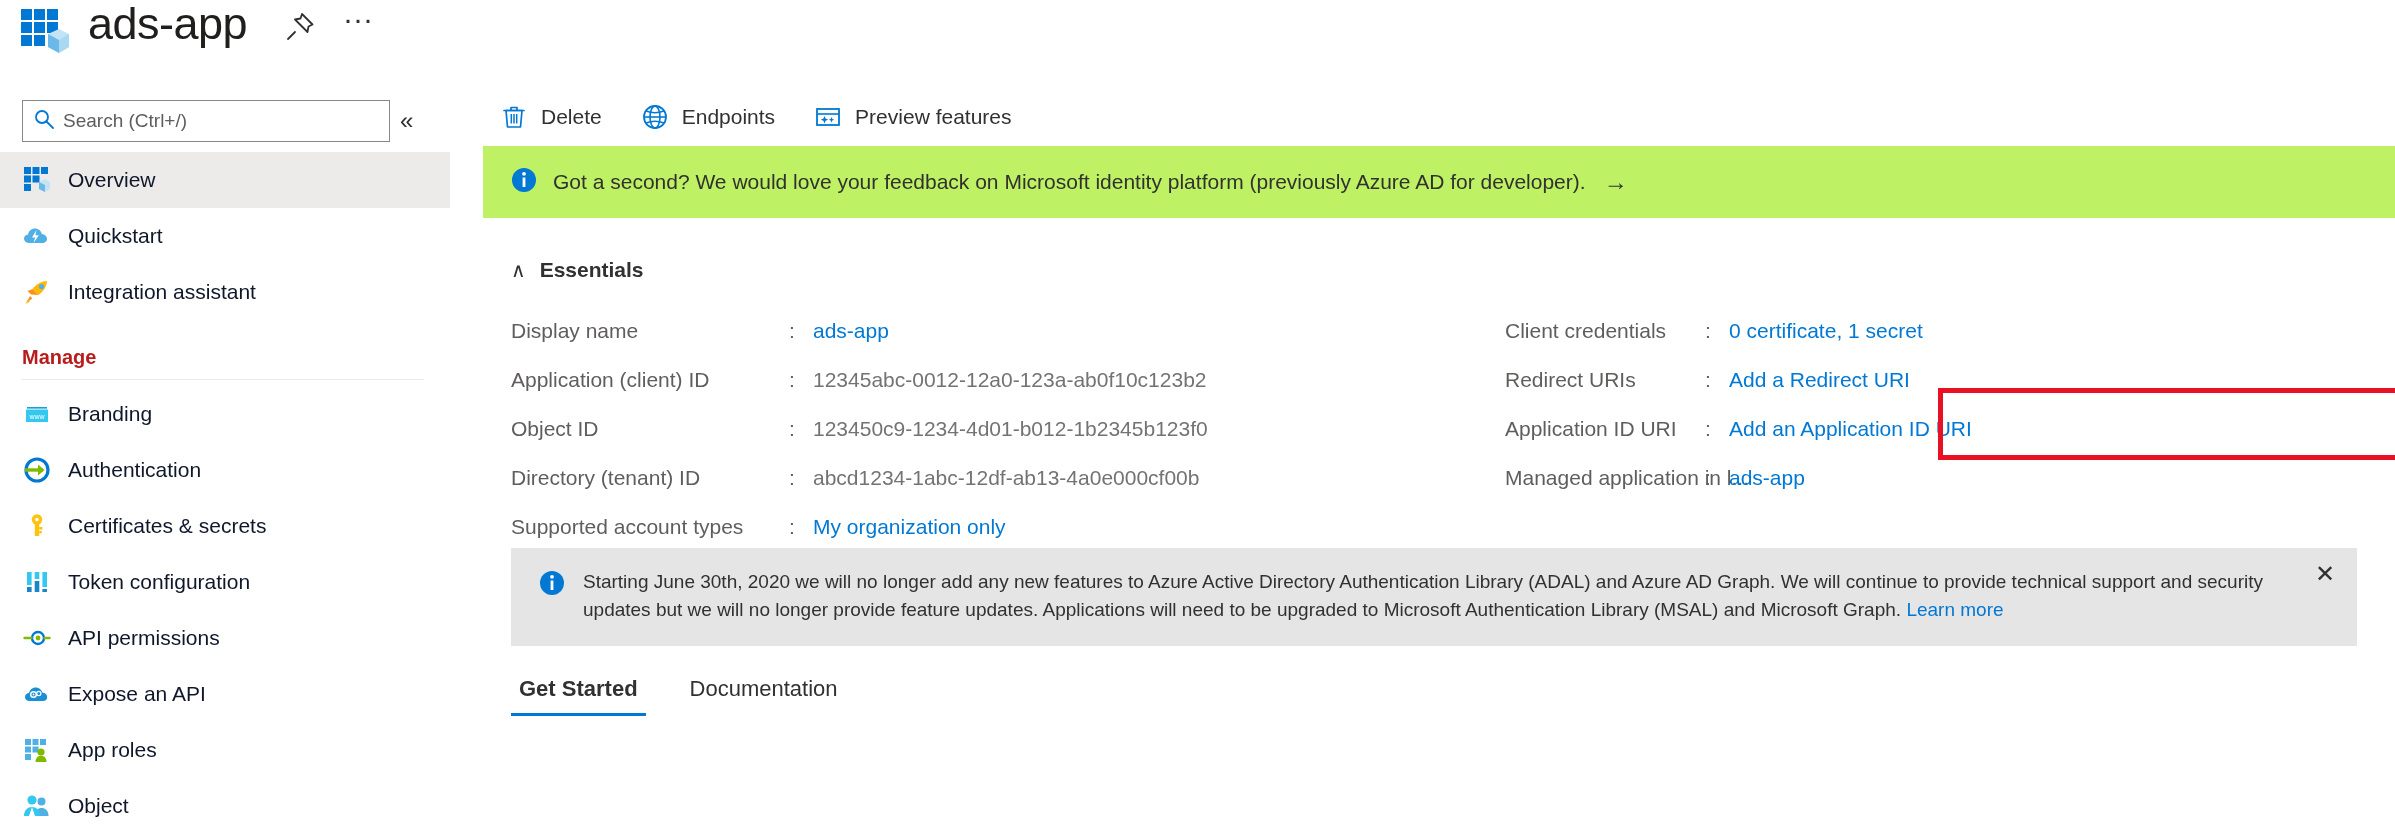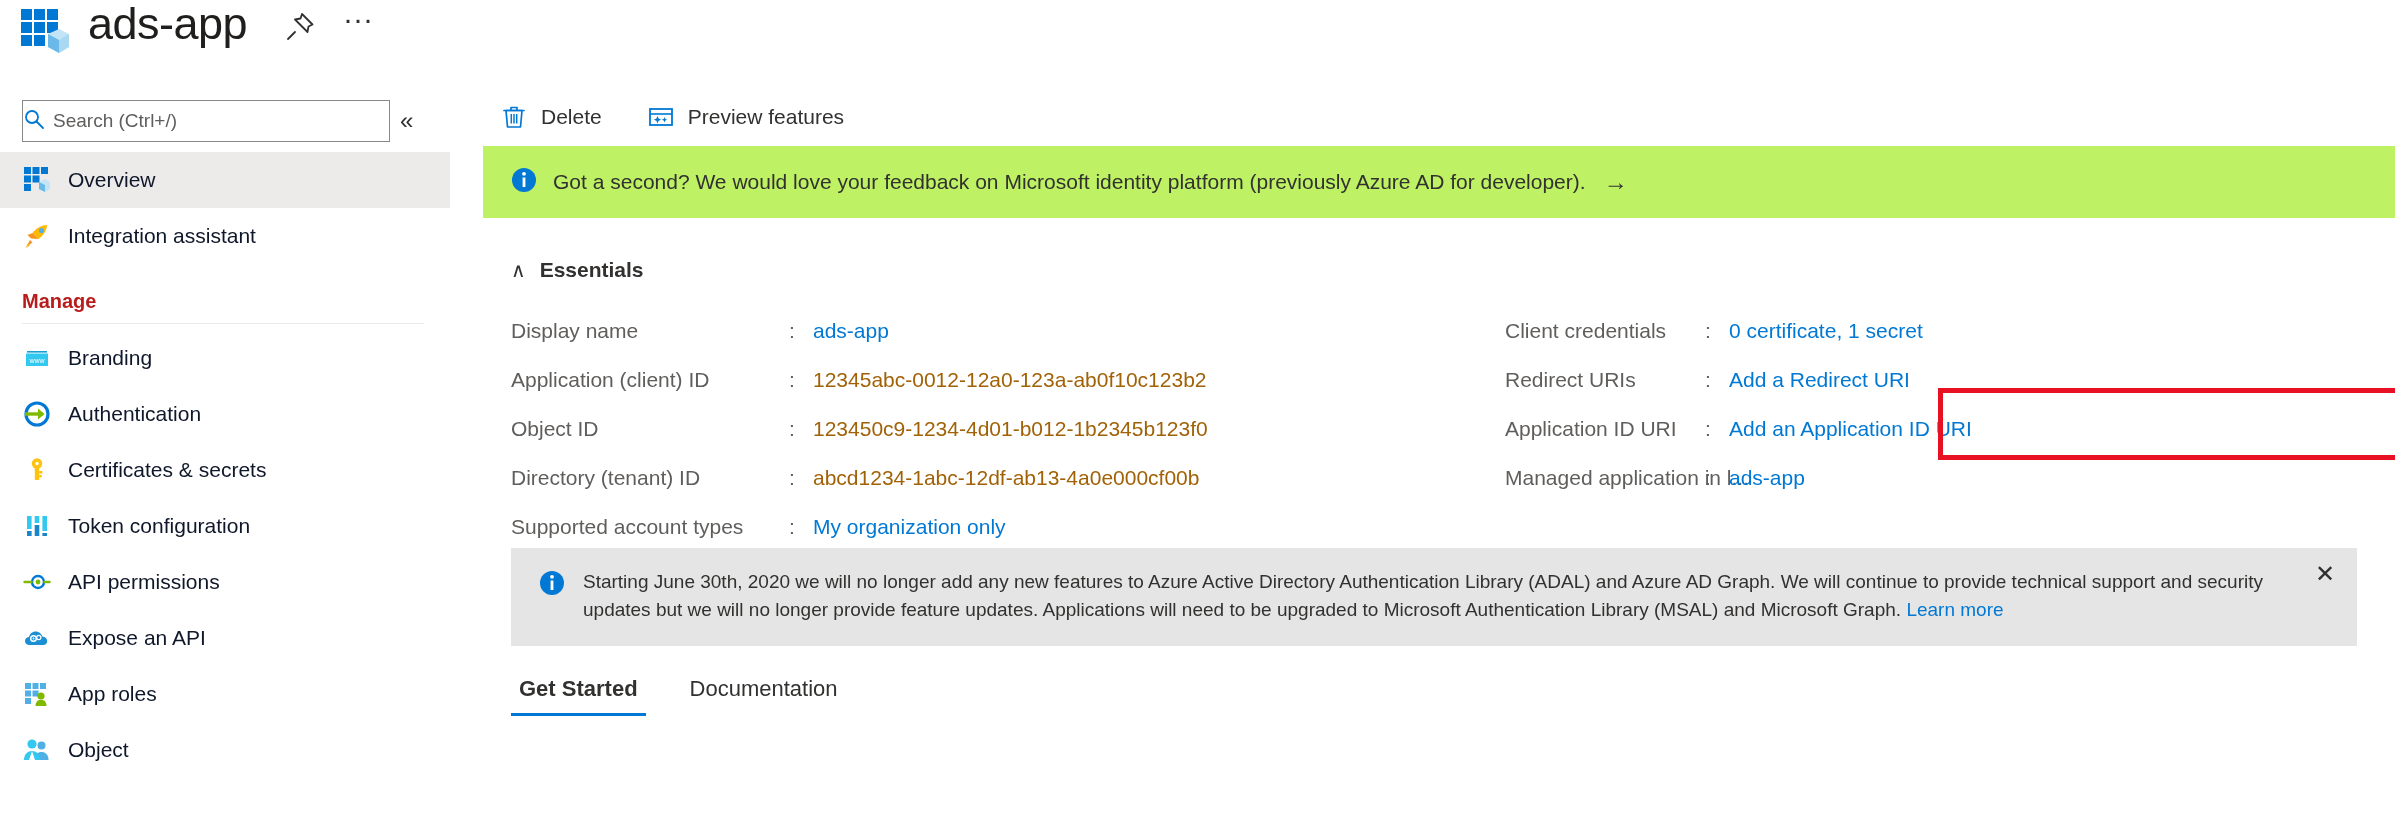--- a/index.html
+++ b/index.html
@@ -26,21 +26,21 @@
     position: absolute; left: 338px; top: 6px; width: 40px; height: 40px;
     font-size: 30px; line-height: 26px; color: #323130; text-align: center; cursor: pointer;
   }
 
   
   .sidebar { position: absolute; left: 0; top: 88px; width: 470px; height: 746px; background: #fff; }
   .search-wrap { position: absolute; left: 22px; top: 12px; width: 368px; height: 42px; }
   .search-box {
     width: 100%; height: 100%;
     border: 1px solid #8a8886; background: #fff;
-    display: flex; align-items: center; 
+    display: flex; align-items: center; padding-left: 10px;
   }
   .search-box input {
     border: none; outline: none; flex: 1;
     font-family: "Liberation Sans", sans-serif;
     font-size: 19px; color: #605e5c; background: transparent;
     padding-left: 8px;
   }
   .search-box input::placeholder { color: #605e5c; }
   .collapse-btn {
     position: absolute; left: 400px; top: 16px;
@@ -90,21 +90,21 @@
 
   .ess-grid { position: absolute; left: 28px; top: 218px; width: 100%; }
   .ess-col { position: absolute; top: 0; }
   .ess-col.left { left: 0; }
   .ess-col.right { left: 994px; }
   .ess-row { display: flex; align-items: center; height: 49px; }
   .ess-label { font-size: 21px; color: #605e5c; white-space: nowrap; }
   .ess-col.left .ess-label { width: 278px; }
   .ess-col.right .ess-label { width: 200px; }
   .ess-colon { font-size: 21px; color: #605e5c; width: 24px; }
-  .ess-val { font-size: 21px; color: #a16207; white-space: nowrap; }
+  .ess-val { font-size: 21px; color: #737373; white-space: nowrap; }
   .ess-val.link { color: #0078d4; cursor: pointer; }
 
   .redbox {
     position: absolute; left: 1455px; top: 300px;
     width: 557px; height: 72px;
     border: 5px solid #e81123; pointer-events: none;
   }
 
   .notice {
     position: absolute; left: 28px; top: 460px; right: 38px; height: 98px;
@@ -186,20 +186,29 @@
             <rect x="1" y="9.5" width="7" height="7" fill="#0078d4"></rect>
             <rect x="9.5" y="9.5" width="7" height="7" fill="#0078d4"></rect>
             <rect x="1" y="18" width="7" height="7" fill="#0078d4"></rect>
             <path d="M16 16 L22 13 L27 16 L27 23 L22 26 L16 23 Z" fill="#c3e4f7"></path>
             <path d="M16 16 L22 19 L22 26 L16 23 Z" fill="#6bb9e8"></path>
           </svg>
         </span>
         <span class="nav-label">Overview</span>
       </div>
 
+      <div class="nav-item">
+        <span class="nav-ico">
+          <svg width="28" height="28" viewBox="0 0 28 28">
+            <path d="M6 21 C2.5 21 1 18.8 1 16.6 C1 14.3 2.8 12.5 5.1 12.4 C5.6 9 8.5 6.5 12 6.5 C15.3 6.5 18.1 8.8 18.8 11.9 C21.5 12.1 24 14 24 17 C24 19.3 22.2 21 19.6 21 Z" fill="#50b0e5"></path>
+            <path d="M13.5 8 L9 15.5 L12.2 15.5 L10.5 21 L15.8 13.2 L12.4 13.2 Z" fill="#ffffff"></path>
+          </svg>
+        </span>
+        <span class="nav-label">Quickstart</span>
+      </div>
 
       <div class="nav-item">
         <span class="nav-ico">
           <svg width="28" height="28" viewBox="0 0 28 28">
             <path d="M24 3 C19 3 13 6 9.5 11 L15.5 17 C20.5 13.5 24 7.5 24 3 Z" fill="#ffb900"></path>
             <path d="M9.5 11 L4.5 13 L8 16.5 L15.5 17 Z" fill="#f7941e"></path>
             <circle cx="18.5" cy="8.5" r="2.6" fill="#50b0e5"></circle>
             <path d="M3 25 L7 18 L9.5 20.5 Z" fill="#f7941e"></path>
             <path d="M2 26 L5.5 22.5 L6.8 23.8 Z" fill="#ffb900"></path>
           </svg>
@@ -326,20 +335,32 @@
             <line x1="3" y1="6.5" x2="23" y2="6.5" stroke="#0078d4" stroke-width="1.7" stroke-linecap="round"></line>
             <path d="M10 6.5 L10 3.5 L16 3.5 L16 6.5" fill="none" stroke="#0078d4" stroke-width="1.7" stroke-linejoin="round"></path>
             <line x1="10.3" y1="10" x2="10.3" y2="19.5" stroke="#0078d4" stroke-width="1.5"></line>
             <line x1="13" y1="10" x2="13" y2="19.5" stroke="#0078d4" stroke-width="1.5"></line>
             <line x1="15.7" y1="10" x2="15.7" y2="19.5" stroke="#0078d4" stroke-width="1.5"></line>
           </svg>
         </span>
         <span>Delete</span>
       </div>
       <div class="cmd-sep"></div>
+      <div class="cmd">
+        <span class="cico">
+          <svg width="28" height="28" viewBox="0 0 28 28">
+            <circle cx="14" cy="14" r="11" fill="none" stroke="#0078d4" stroke-width="1.8"></circle>
+            <ellipse cx="14" cy="14" rx="5" ry="11" fill="none" stroke="#0078d4" stroke-width="1.6"></ellipse>
+            <line x1="3" y1="14" x2="25" y2="14" stroke="#0078d4" stroke-width="1.6"></line>
+            <path d="M5 8 Q14 11.5 23 8" fill="none" stroke="#0078d4" stroke-width="1.4"></path>
+            <path d="M5 20 Q14 16.5 23 20" fill="none" stroke="#0078d4" stroke-width="1.4"></path>
+          </svg>
+        </span>
+        <span>Endpoints</span>
+      </div>
       <div class="cmd-sep"></div>
       <div class="cmd">
         <span class="cico">
           <svg width="28" height="28" viewBox="0 0 28 28">
             <rect x="3" y="6" width="22" height="16" fill="none" stroke="#0078d4" stroke-width="1.8"></rect>
             <line x1="3" y1="11" x2="25" y2="11" stroke="#0078d4" stroke-width="1.6"></line>
             <path d="M10.5 13 L11.6 15.6 L14.2 16.7 L11.6 17.8 L10.5 20.4 L9.4 17.8 L6.8 16.7 L9.4 15.6 Z" fill="#0078d4"></path>
             <path d="M17.5 14 L18.3 15.9 L20.2 16.7 L18.3 17.5 L17.5 19.4 L16.7 17.5 L14.8 16.7 L16.7 15.9 Z" fill="#0078d4"></path>
           </svg>
         </span>

